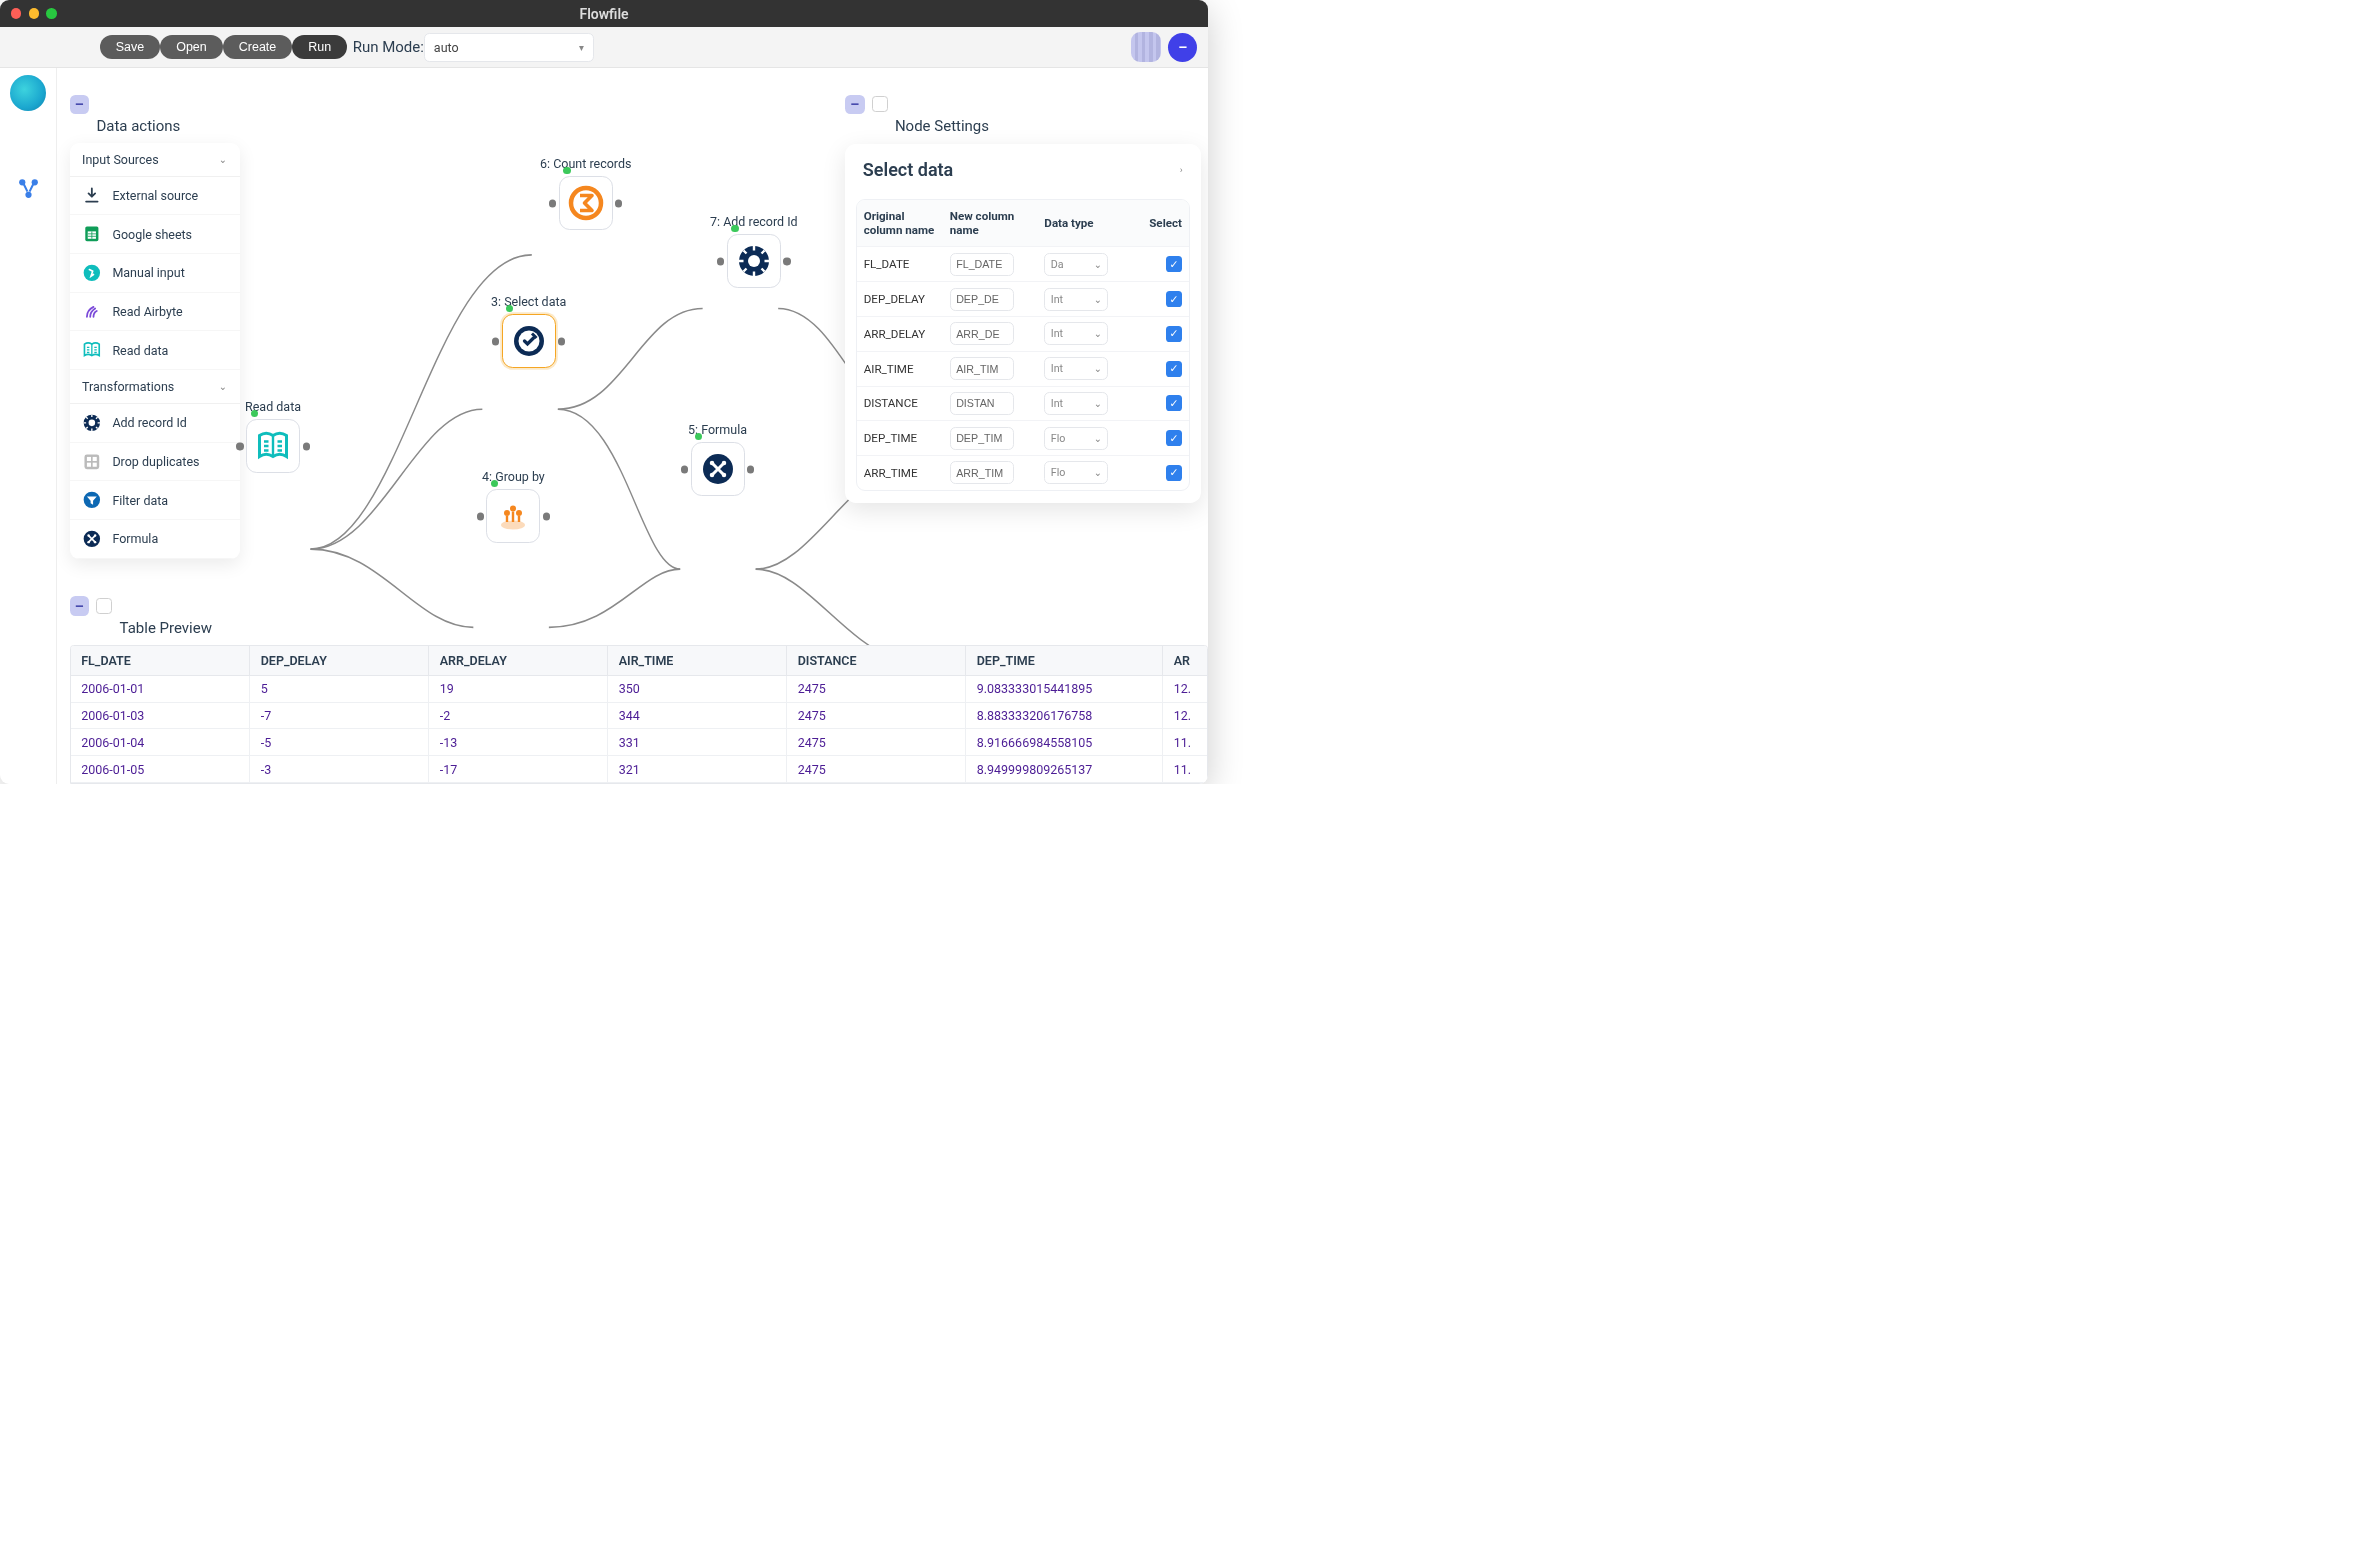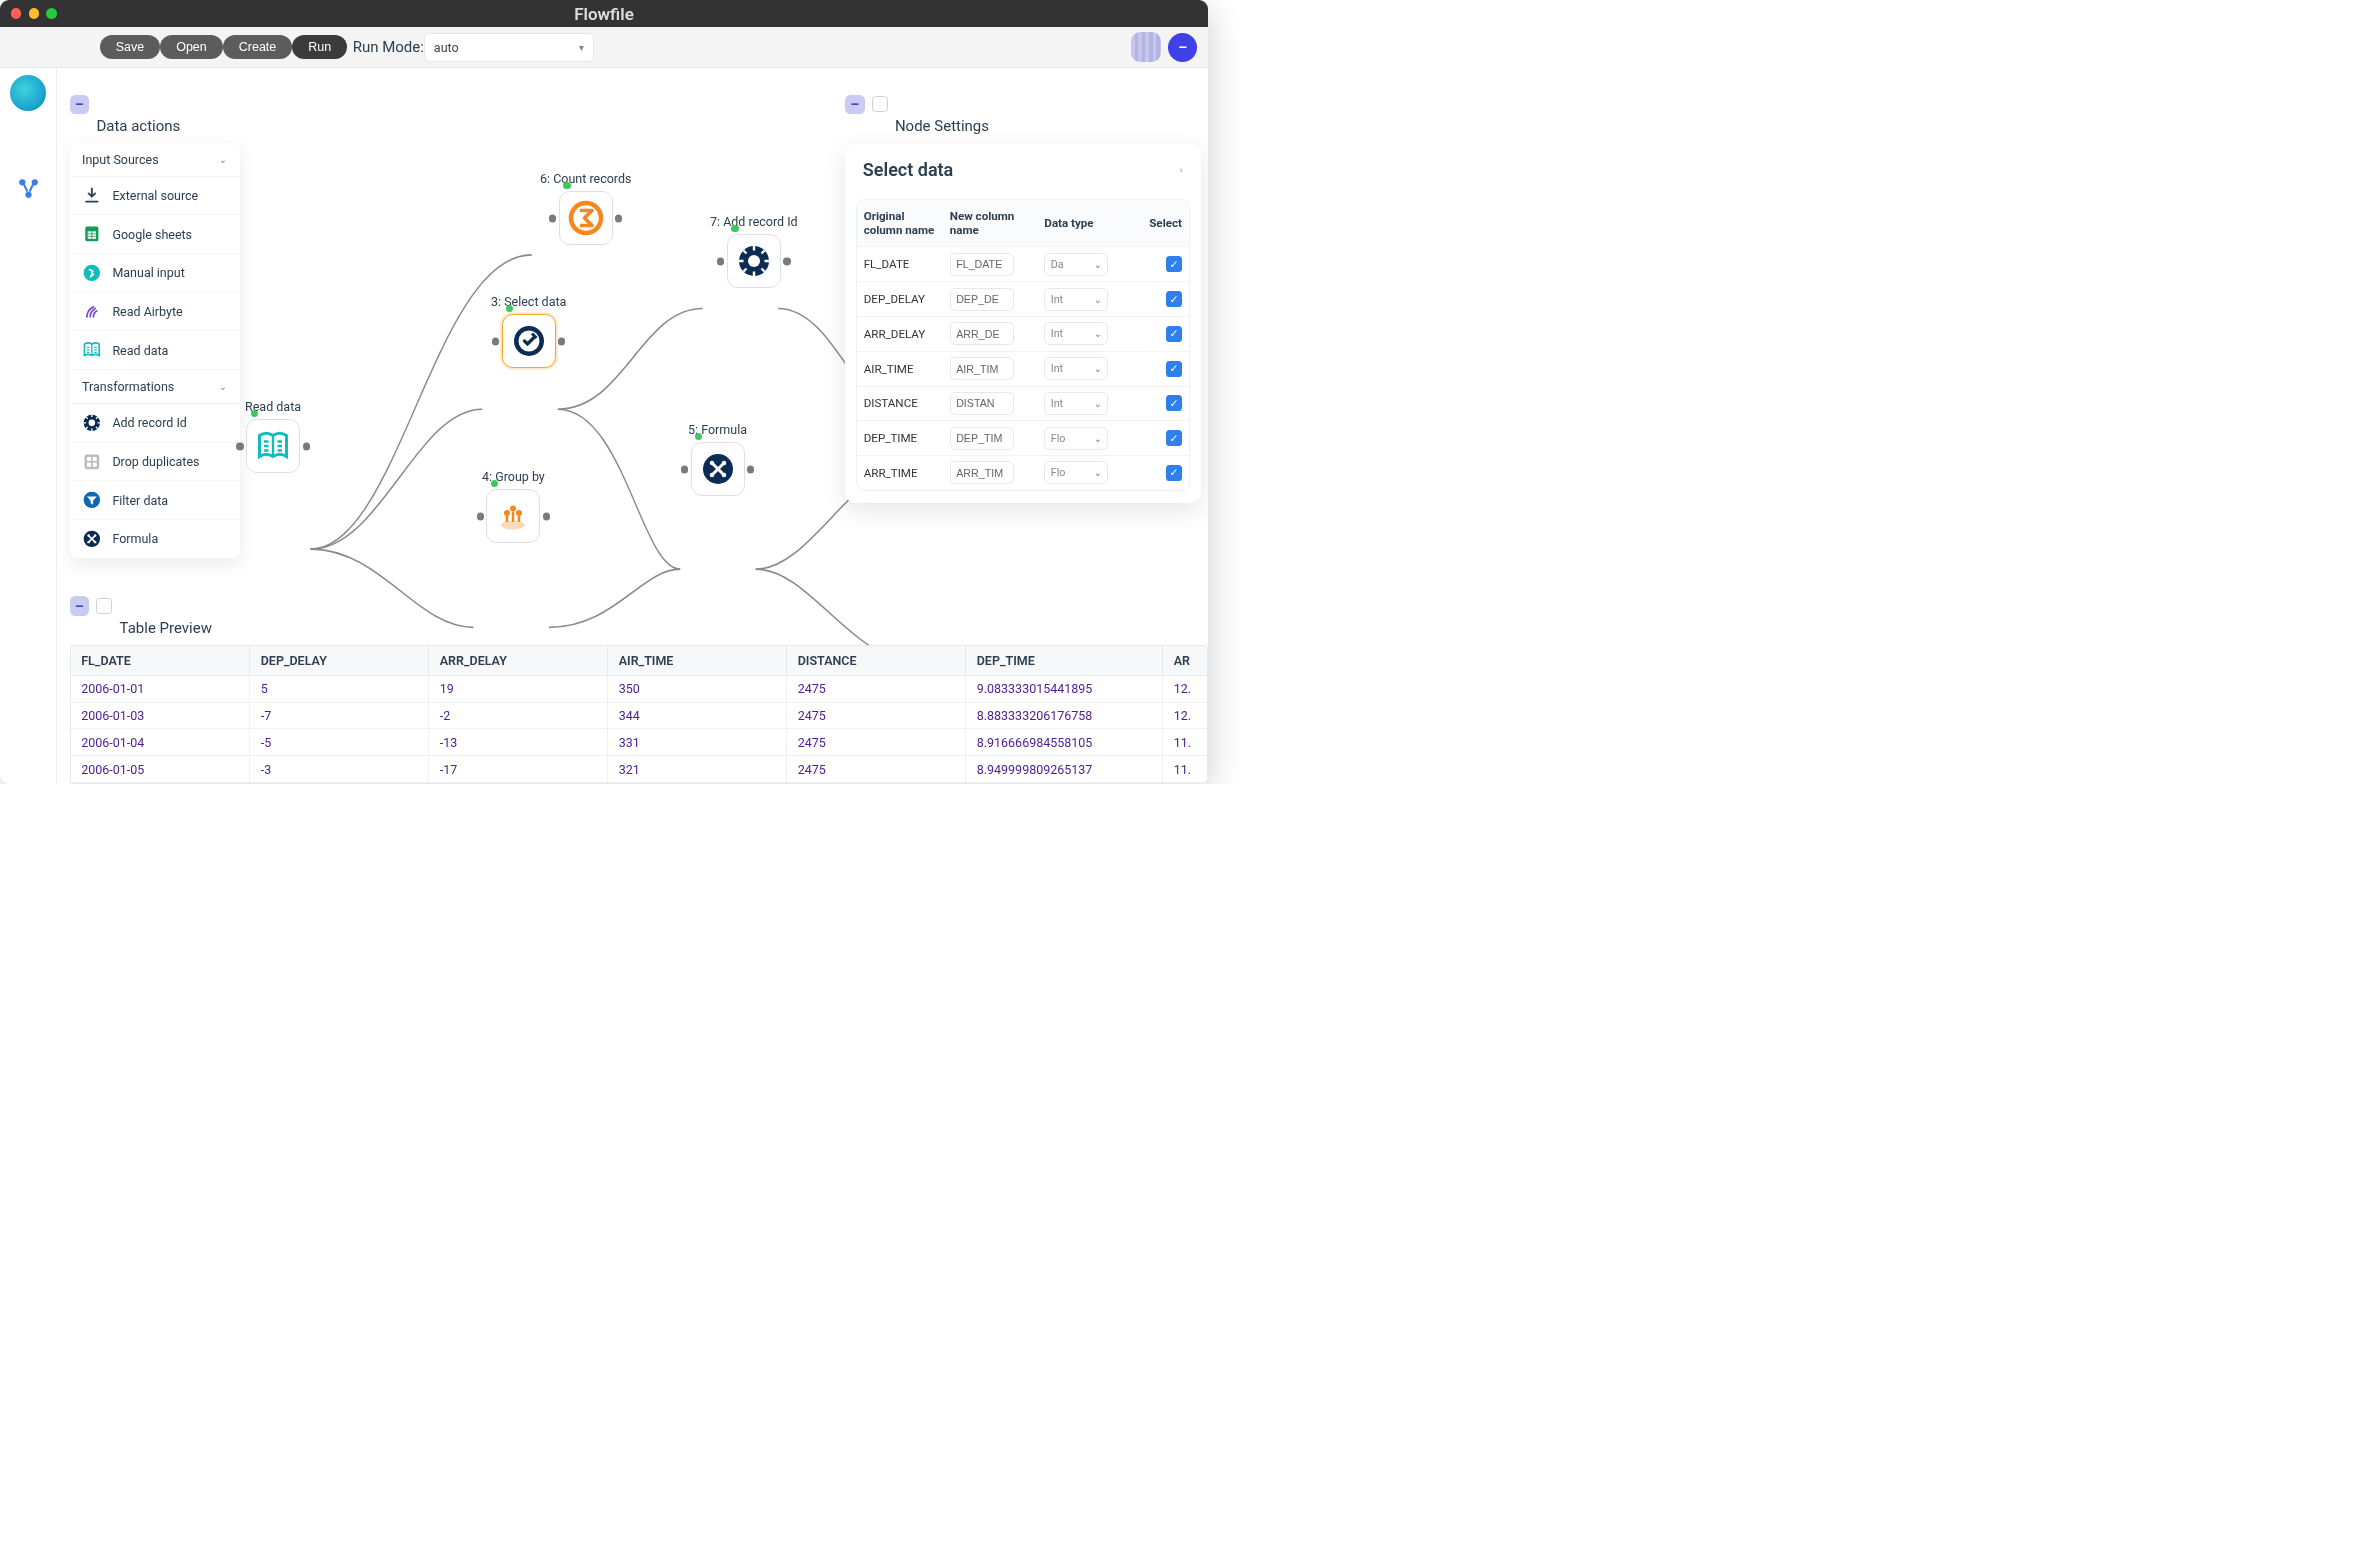--- a/index.html
+++ b/index.html
@@ -6,21 +6,21 @@
   body { font-family: -apple-system, BlinkMacSystemFont, "Segoe UI", Roboto, Helvetica, Arial, sans-serif; background: #fff; color: #333; overflow: hidden; }
   .window { width: 1208px; height: 784px; display: flex; flex-direction: column; border-radius: 9px; overflow: hidden; box-shadow: 0 9px 36px rgba(0,0,0,0.2); }
 
   
   .titlebar { height: 27px; background: #333333; display: flex; align-items: center; position: relative; }
   .traffic-lights { display: flex; gap: 7.2px; padding-left: 10.7px; }
   .tl { width: 10.7px; height: 10.7px; border-radius: 50%; }
   .tl.red { background: #ff5f57; }
   .tl.yellow { background: #febc2e; }
   .tl.green { background: #28c840; }
-  .titlebar-title { position: absolute; left: 50%; transform: translateX(-50%); color: #ddd; font-weight: 600; font-size: 17px; }
+  .titlebar-title { position: absolute; left: 50%; transform: translateX(-50%); color: #ddd; font-weight: 600; font-size: 14px; }
 
   
   .toolbar { height: 41px; background: #f4f4f4; border-bottom: 0.9px solid #e5e5e5; display: flex; align-items: center; padding: 0 10.7px; gap: 9px; position: relative; }
   .toolbar-left { display: flex; align-items: center; padding-left: 89px; }
   .btn { background: #5c5c5c; color: #fff; border: none; border-radius: 16px; padding: 5.4px 16px; font-size: 12.5px; cursor: pointer; }
   .btn.run { background: #3b3b3b; }
   .runmode-label { font-size: 15px; color: #2c3e50; margin-left: 5.4px; }
   .select { display: inline-flex; align-items: center; justify-content: space-between; width: 170px; height: 29px; background: #fff; border: 0.9px solid #e5e7eb; border-radius: 5.4px; padding: 0 9px; font-size: 12.5px; color: #444; cursor: pointer; }
   .chevron { font-size: 9.8px; color: #888; }
   .toolbar-right { margin-left: auto; display: flex; gap: 7.2px; align-items: center; }
@@ -252,21 +252,21 @@
                 <span class="status-dot"></span>
                 <span class="port left"></span>
                 <span class="port right"></span>
                 <span class="node-icon big">
                   <svg viewBox="0 0 24 24" class="">
                     <use href="#readdata-icon"></use>
                   </svg>
                 </span>
               </div>
             </div>
-            <div class="node" style="left:483px; top:103px;">
+            <div class="node" style="left:483px; top:88px;">
               <div class="node-label" style="">6: Count records</div>
               <div class="node-box">
                 <span class="status-dot"></span>
                 <span class="port left"></span>
                 <span class="port right"></span>
                 <span class="node-icon big">
                   <svg viewBox="0 0 24 24" class="">
                     <use href="#sigma-icon"></use>
                   </svg>
                 </span>

